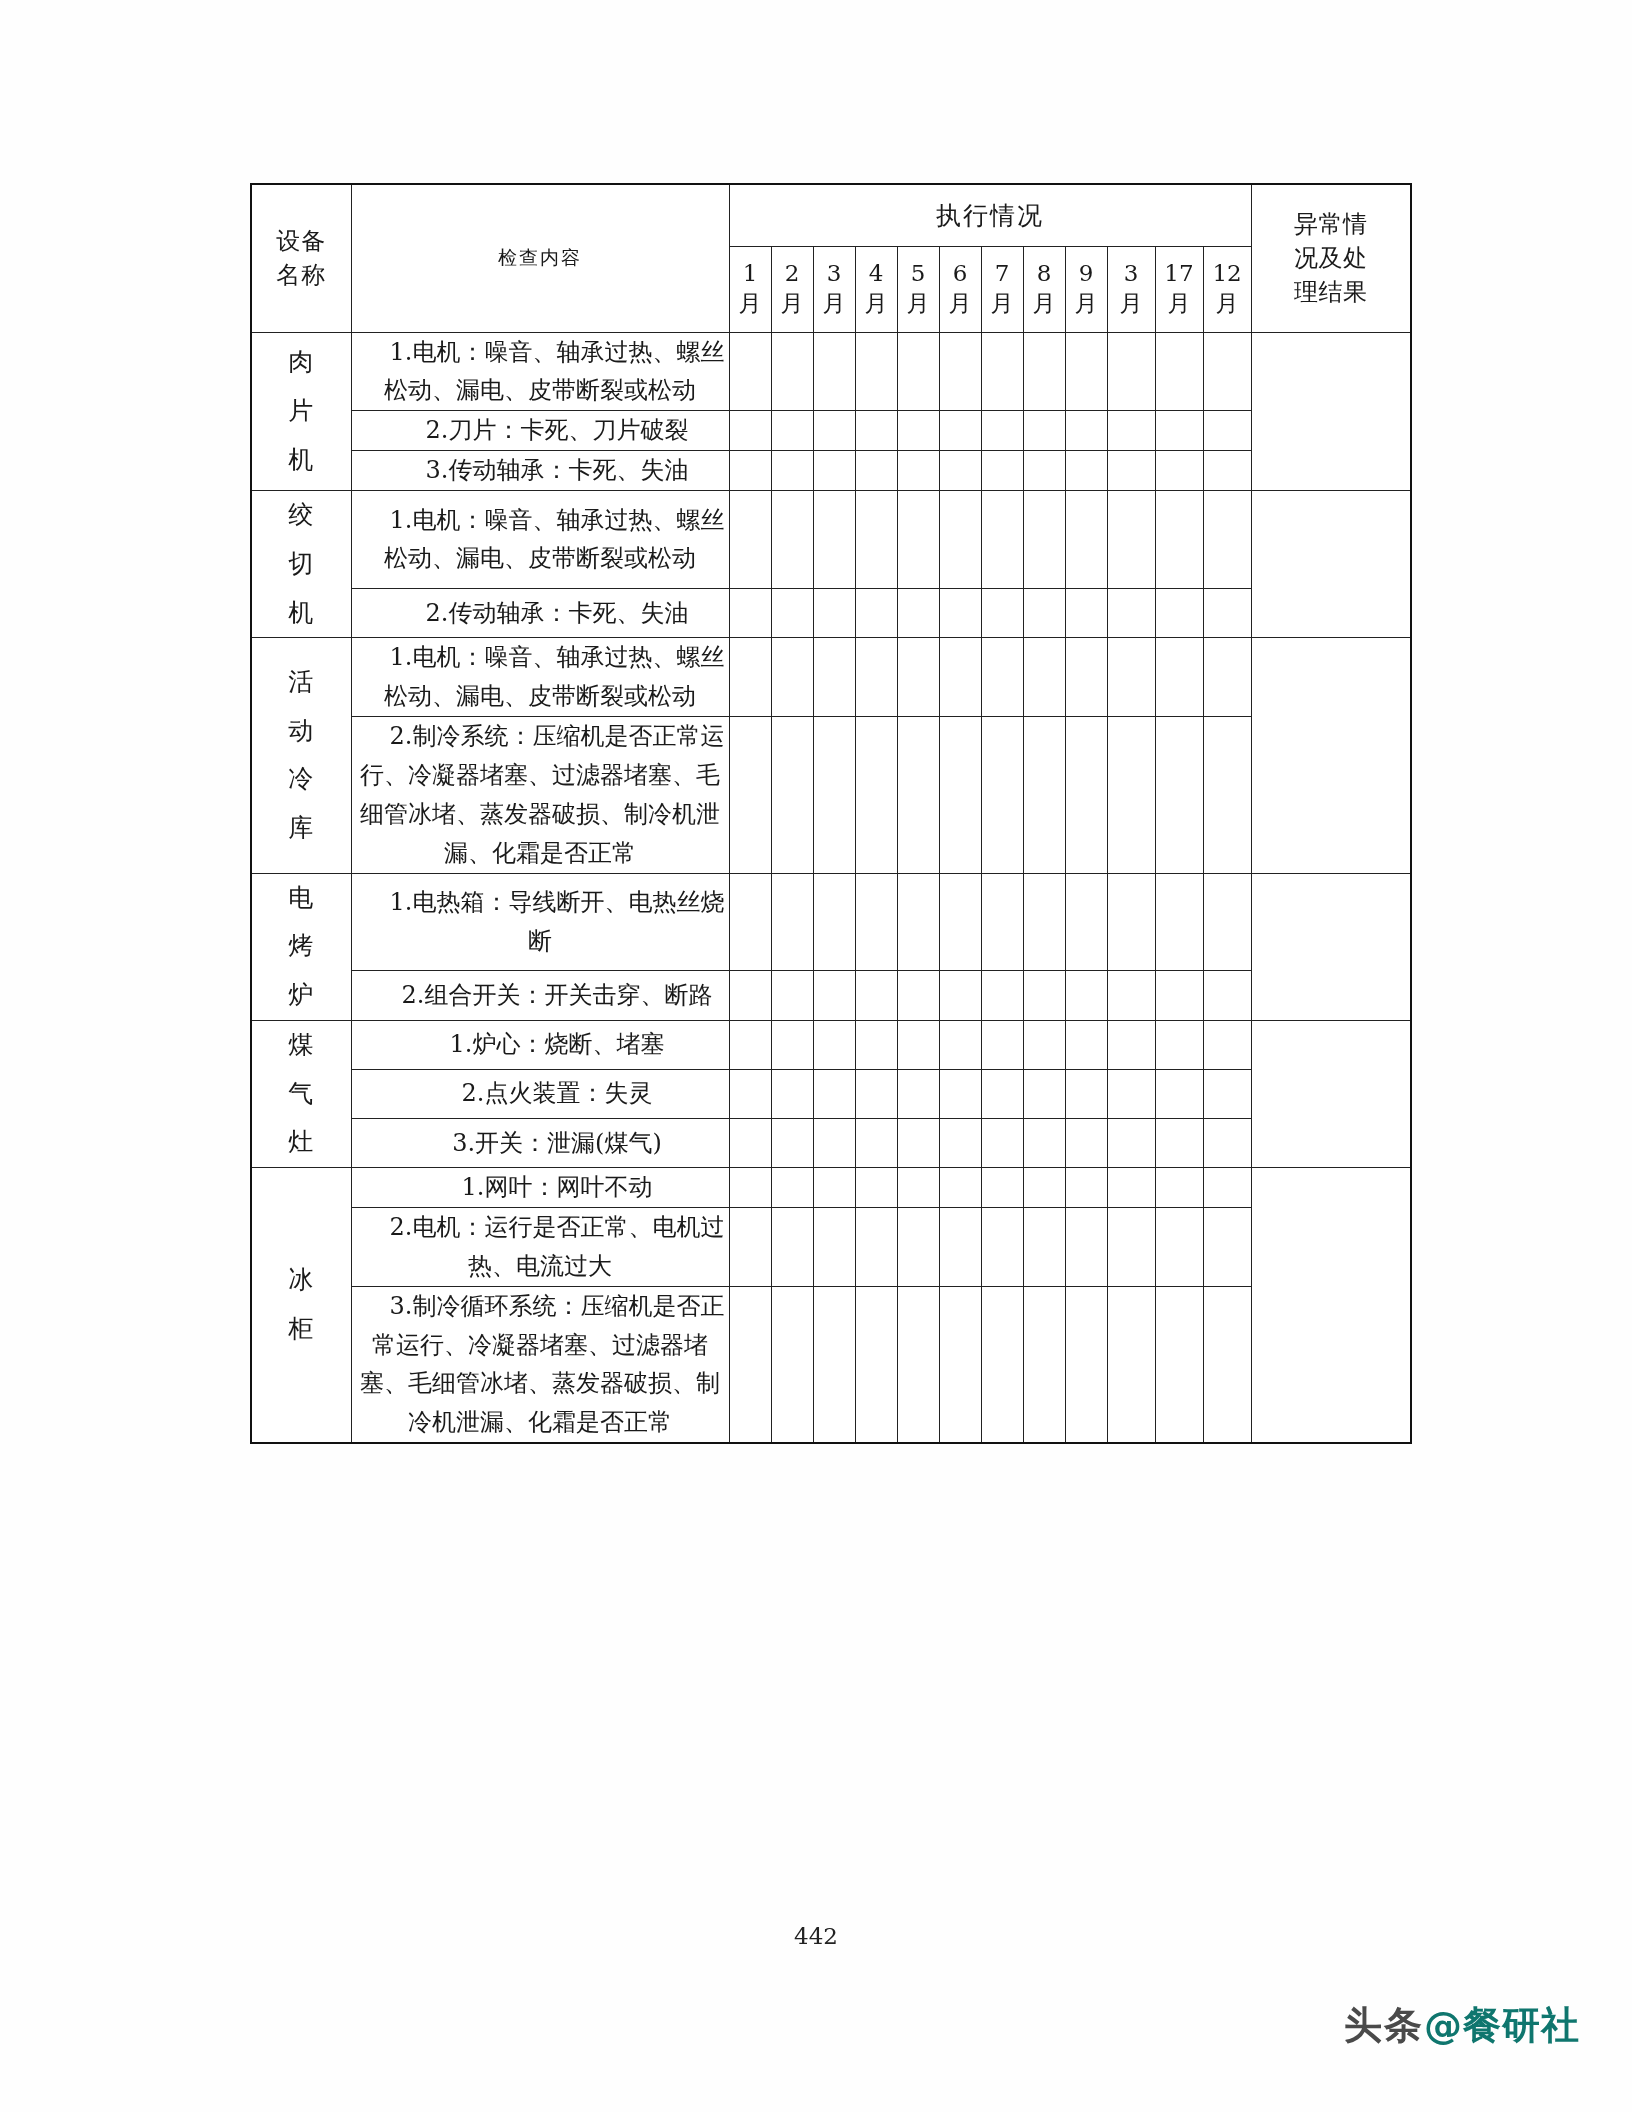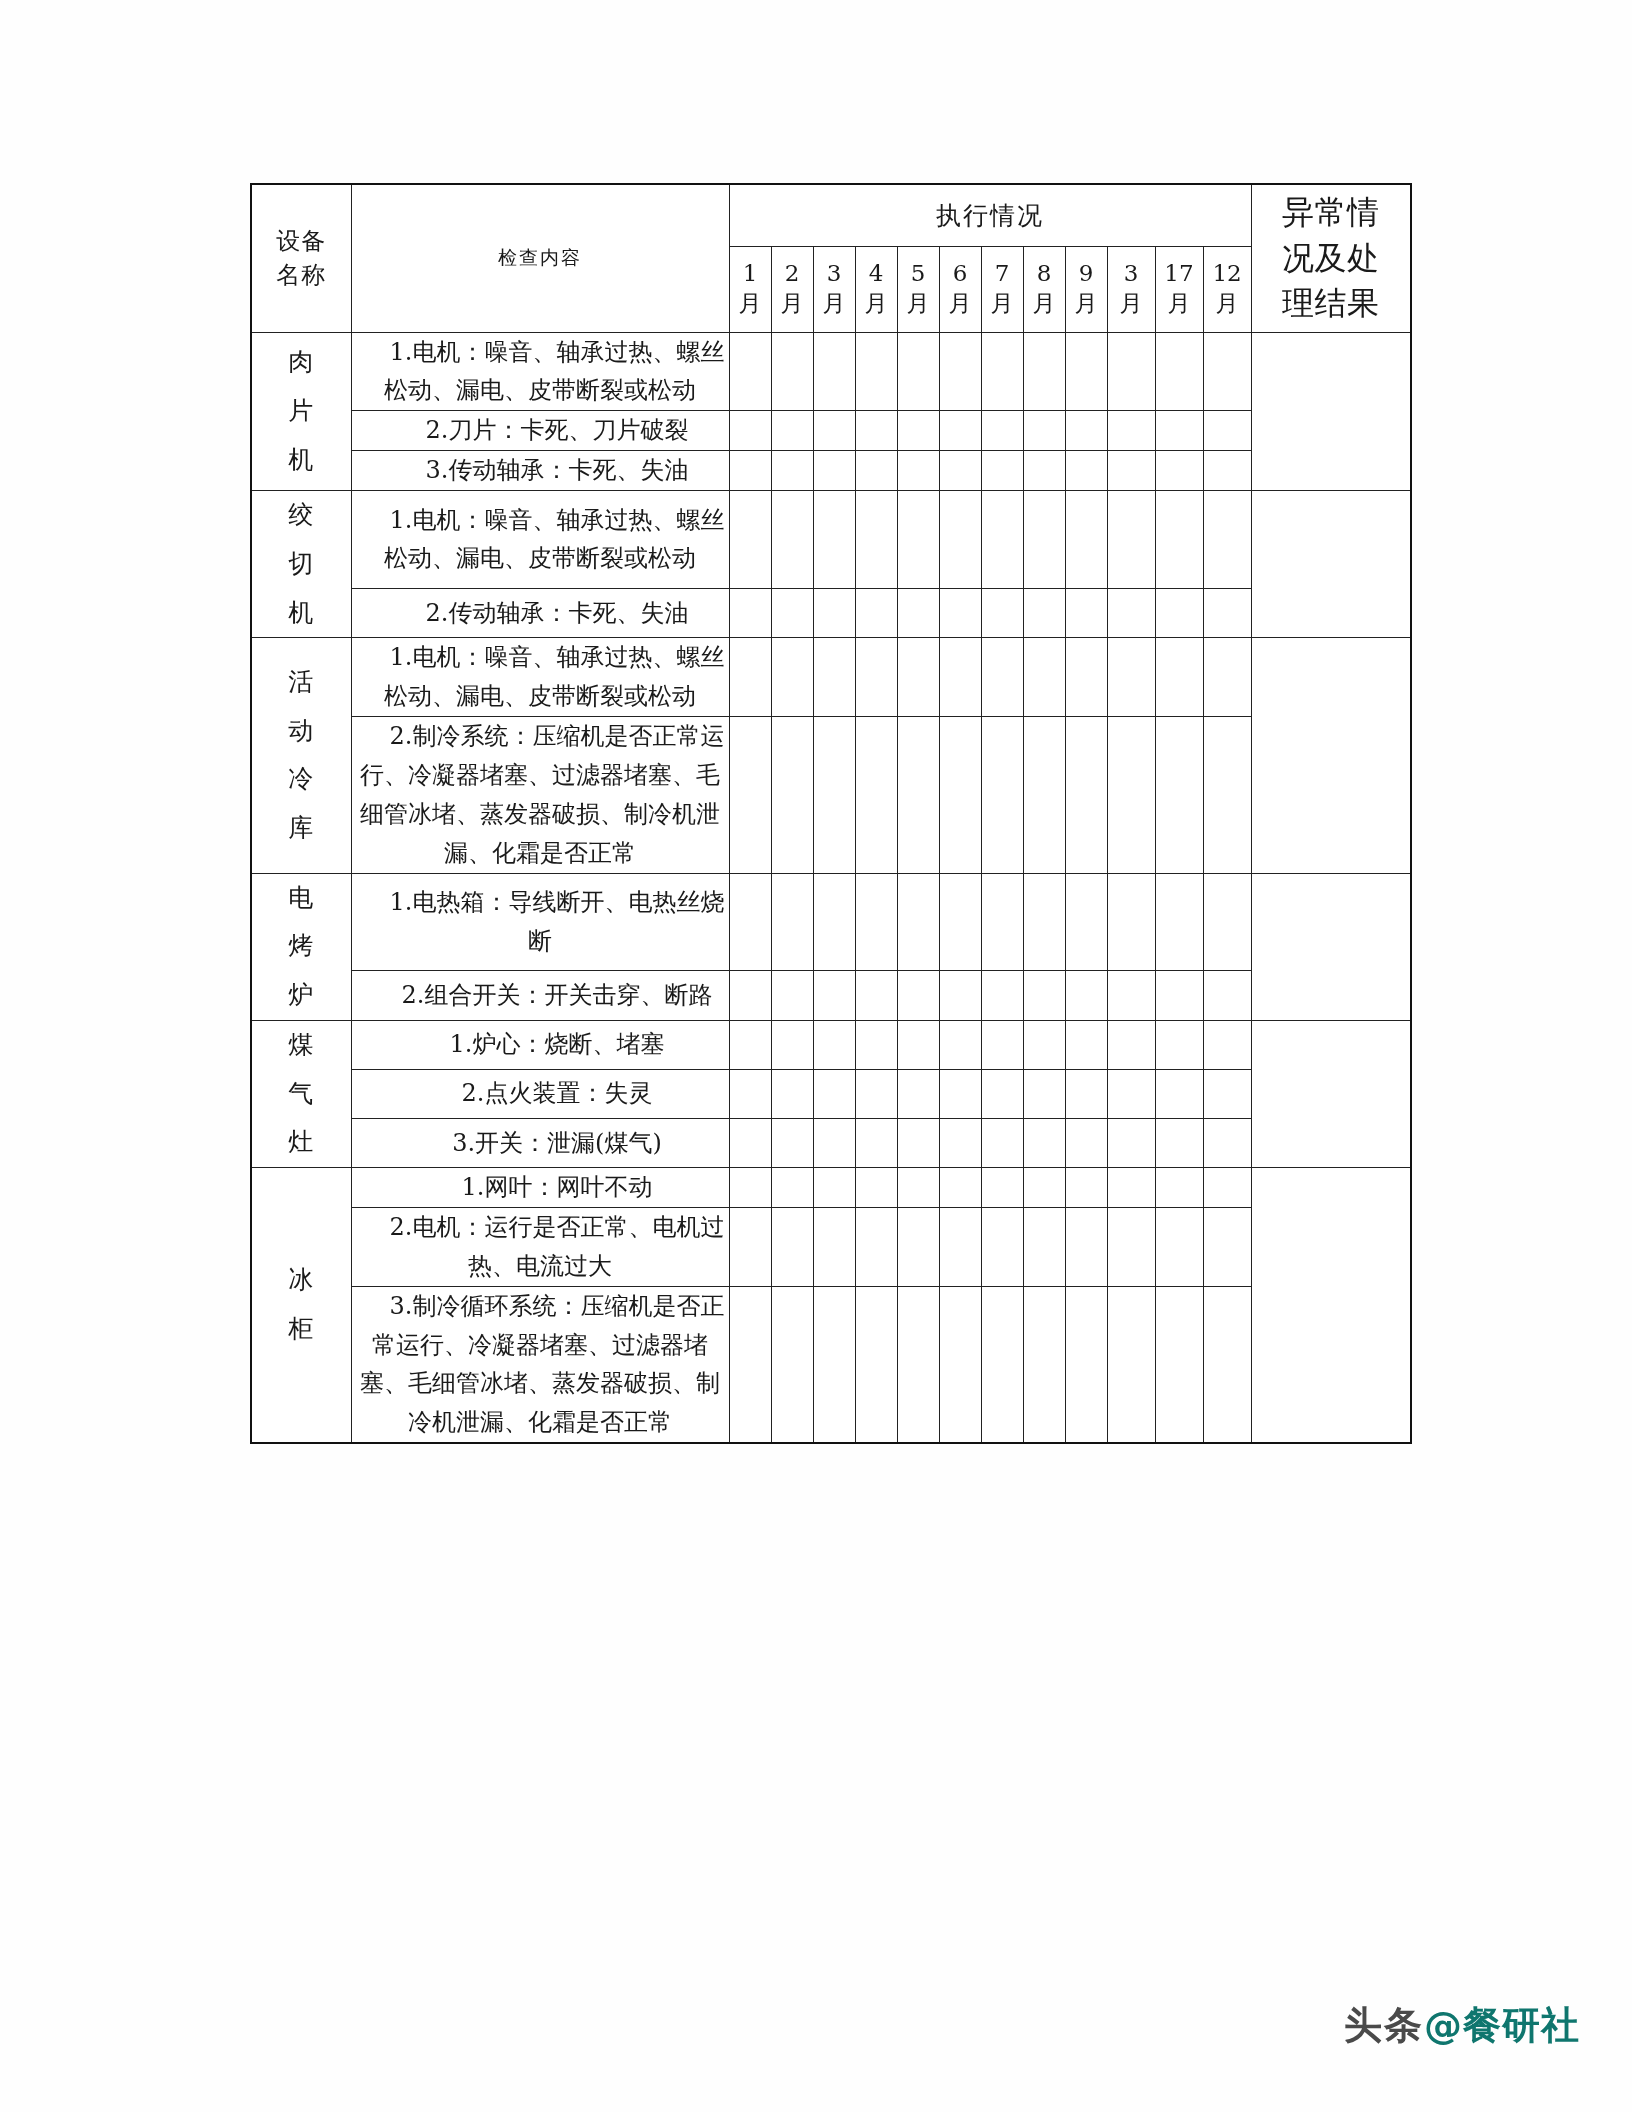--- a/index.html
+++ b/index.html
@@ -73,21 +73,21 @@
   .h-exec {
     text-align: center;
     font-size: 25px;
     letter-spacing: 2px;
     height: 62px;
   }
 
   .h-remark {
     width: 160px;
     text-align: center;
-    font-size: 32px;
+    font-size: 24px;
     line-height: 1.42;
     letter-spacing: 0.5px;
     padding: 0 8px;
     margin-left: 16px;
   }
   .h-remark .l { display: block; }
 
   td.mcell {
     width: 42px;
     text-align: center;
@@ -502,19 +502,20 @@
             <td class="blank"></td>
             <td class="blank"></td>
             <td class="blank"></td>
             <td class="blank"></td>
             <td class="blank"></td>
           </tr>
         </tbody>
     </table>
   </div>
 
+  <div class="page-number">442</div>
 
   <div class="watermark">
     <span class="wm-toutiao">头条</span>
     <span class="wm-handle">@餐研社</span>
   </div>
 
 </div>
 
 </body></html>

